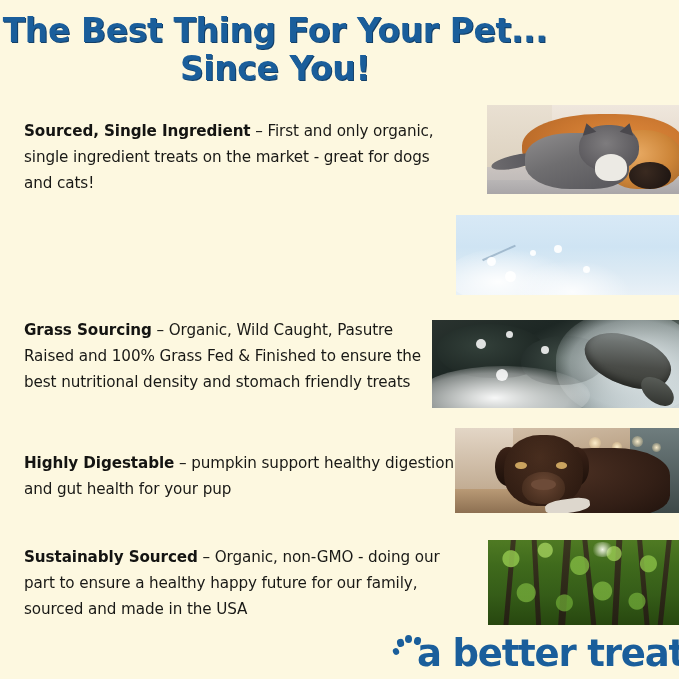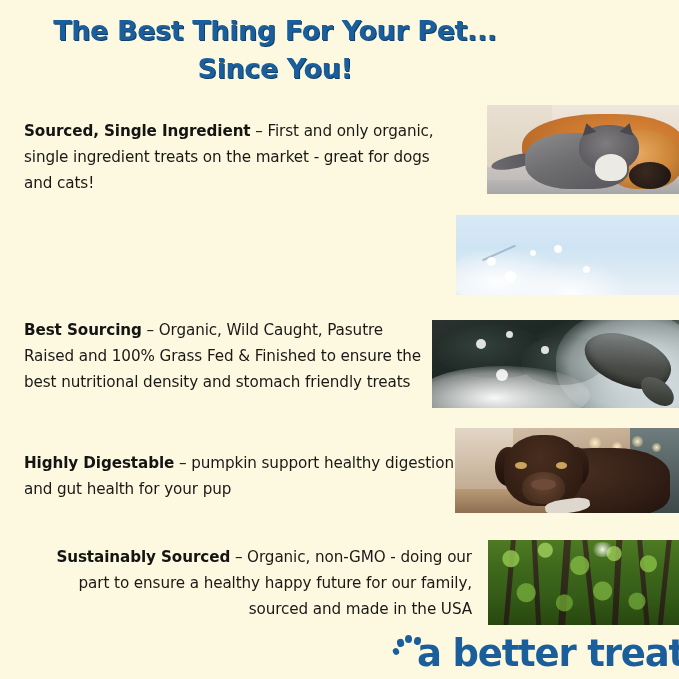--- a/index.html
+++ b/index.html
@@ -26,21 +26,21 @@
   
   .headline {
     position: absolute;
     left: 0;
     top: 12px;
     width: 550px;
     text-align: center;
     color: #1a5e9b;
     font-family: "DejaVu Sans", sans-serif;
     font-weight: bold;
-    font-size: 27px;
+    font-size: 33px;
     line-height: 38px;
     letter-spacing: -0.4px;
     text-shadow: 1px 1px 0 #123f68;
   }
   .headline .l2 { display: block; }
 
   
   .bullet {
     position: absolute;
     color: #191916;
@@ -50,21 +50,21 @@
     letter-spacing: -0.1px;
   }
   .bullet b {
     font-weight: bold;
     color: #141412;
   }
   .b1 { left: 24px; top: 118px; width: 432px; }
   .b2 { left: 24px; top: 231px; width: 424px; }
   .b3 { left: 24px; top: 317px; width: 400px; }
   .b4 { left: 24px; top: 450px; width: 430px; }
-  .b5 { left: 24px; top: 544px; width: 448px; text-align: right; }
+  .b5 { left: 24px; top: 544px; width: 448px; }
 
   
   .photo {
     position: absolute;
     overflow: hidden;
     background: #ded9cf;
   }
 
   
   .ph1 { left: 487px; top: 105px; width: 192px; height: 89px; }
@@ -353,21 +353,21 @@
     <span>The Best Thing For Your Pet...</span>
     <span class="l2">Since You!</span>
   </div>
 
   <div class="bullet b1">
     <b>Sourced, Single Ingredient</b><span> – </span><span>First and only organic, single ingredient treats on the market - great for dogs and cats!</span>
   </div>
 
 
   <div class="bullet b3">
-    <b>Best Sourcing</b><span> – </span><span>Organic, Wild Caught, Pasutre Raised and 100% Grass Fed &amp; Finished to ensure the best nutritional density and stomach friendly  treats</span>
+    <b>Grass Sourcing</b><span> – </span><span>Organic, Wild Caught, Pasutre Raised and 100% Grass Fed &amp; Finished to ensure the best nutritional density and stomach friendly  treats</span>
   </div>
 
   <div class="bullet b4">
     <b>Highly Digestable</b><span> – </span><span>pumpkin support healthy digestion and gut health for your pup</span>
   </div>
 
   <div class="bullet b5">
     <b>Sustainably Sourced</b><span> – </span><span>Organic, non-GMO - doing our part to ensure a healthy happy future for our family, sourced and made in the USA</span>
   </div>
 

